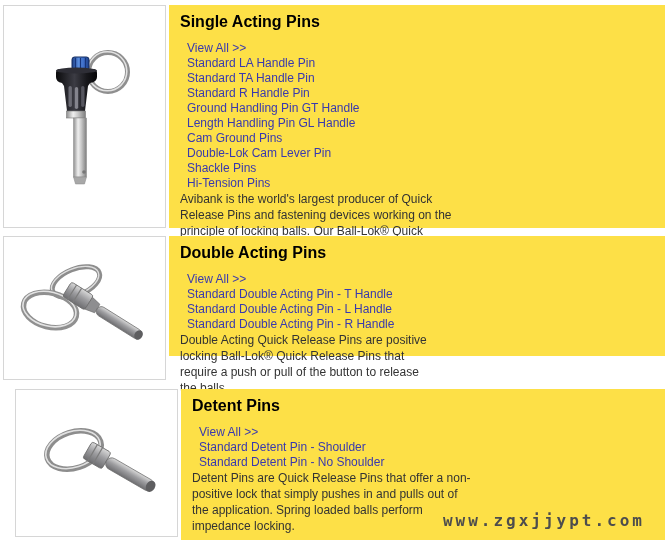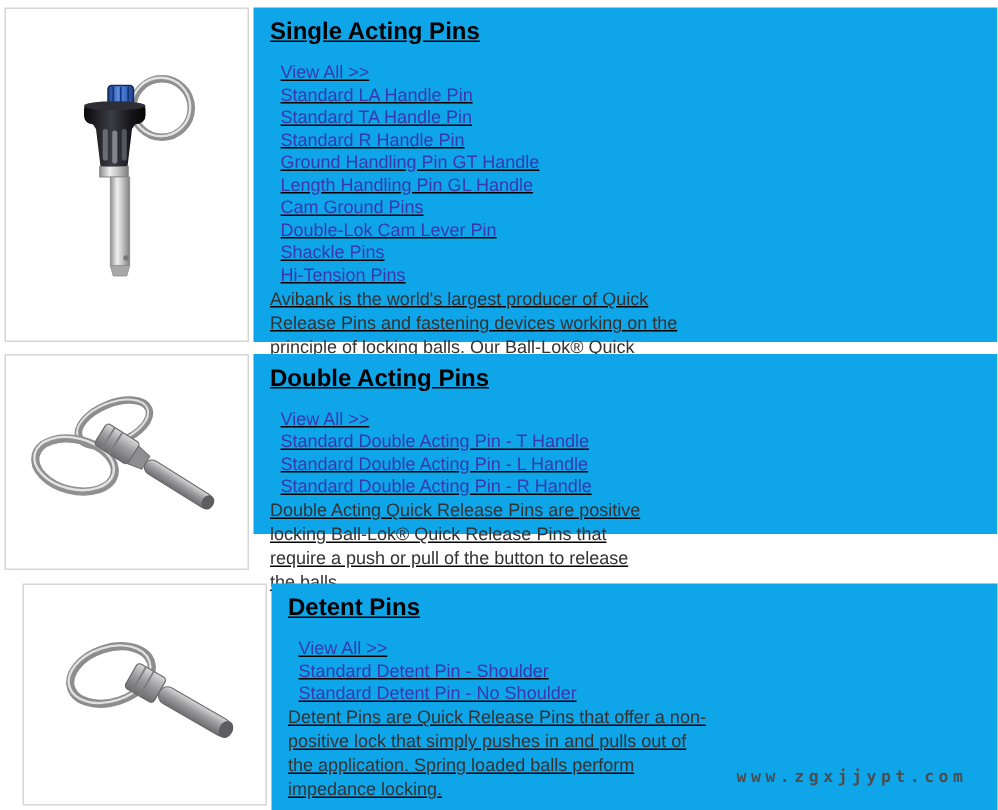--- a/index.html
+++ b/index.html
@@ -18,22 +18,22 @@
     background:#ffffff;border:1px solid #d6d6d6;box-sizing:border-box;
     cursor:pointer;
   }
   .row1 .imgbox{height:223px;}
   .row2 .imgbox{height:144px;}
   .row3 .imgbox{height:148px;}
   .imgbox svg{display:block;}
 
   .panel{
     position:absolute;left:169px;right:0;top:0;bottom:0;
-    background:#0ea5e9;
-    padding:8px 0 12px 11px;box-sizing:border-box;text-decoration:underline;
+    background:#fde047;
+    padding:8px 0 12px 11px;box-sizing:border-box;
   }
   .panel h2{
     margin:0 0 10px 0;
     font-size:16px;line-height:18px;font-weight:bold;color:#000000;
   }
   .cols{display:flex;align-items:flex-start;flex-direction:column;}
   .links{margin-left:7px;flex:none;}
   .row1 .links{width:187px;}
   .row2 .links{width:217px;}
   .row3 .links{width:197px;}
@@ -44,21 +44,21 @@
   .desc{
     margin:0;font-size:12px;line-height:16px;color:#333333;flex:none;
   }
   .row1 .desc{width:272px;}
   .row2 .desc{width:252px;}
   .row3 .desc{width:282px;}
 
   .watermark{
     position:absolute;right:20px;top:511px;
     font-family:"DejaVu Sans Mono", monospace;
-    font-size:11px;font-weight:bold;letter-spacing:3px;color:#4d4d4d;
+    font-size:16px;font-weight:bold;letter-spacing:3px;color:#4d4d4d;
   }
 </style>
 </head>
 <body>
 
 <div>
 
   <section class="row row1">
     <div class="imgbox">
       <svg width="161" height="221" viewBox="0 0 161 221">

